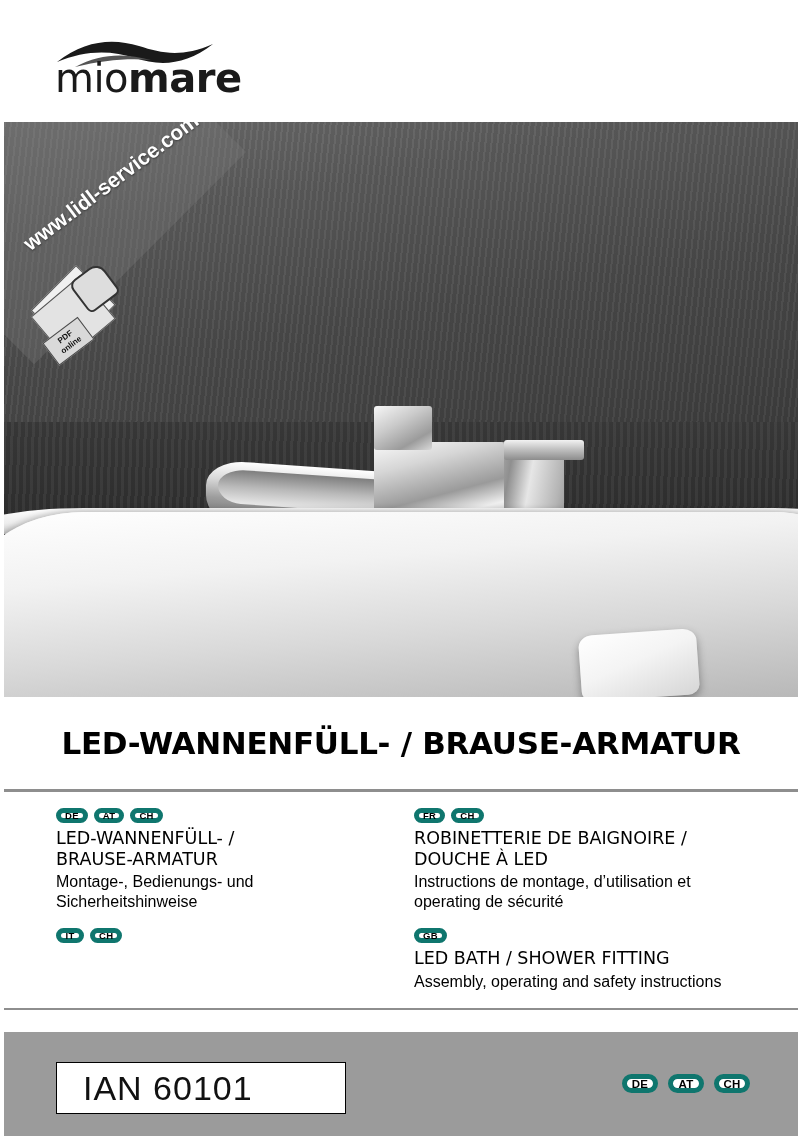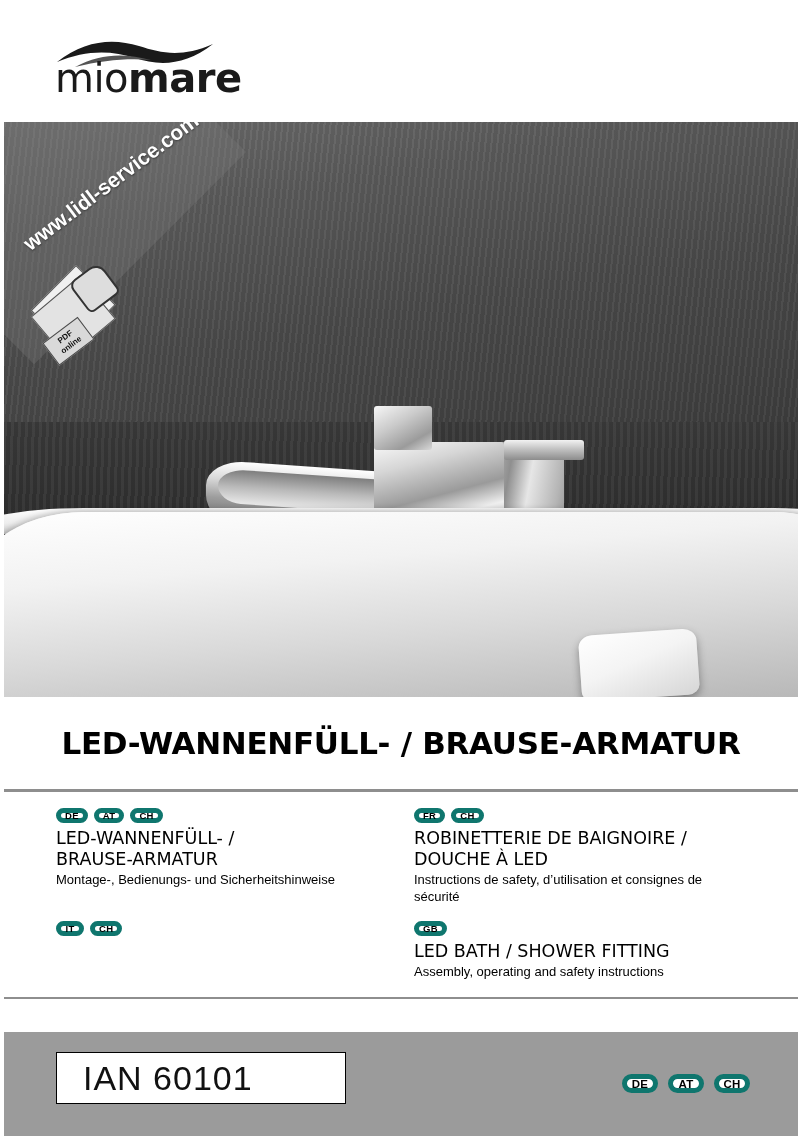--- a/index.html
+++ b/index.html
@@ -318,38 +318,38 @@
   }
   .lang-title {
     font-size: 17.5px;
     font-weight: 400;
     line-height: 1.18;
     font-family: "DejaVu Sans", sans-serif;
     margin-bottom: 3px;
     white-space: pre-line;
   }
   .lang-sub {
-    font-size: 13px;
+    font-size: 16px;
     line-height: 1.25;
     font-family: "Liberation Sans", sans-serif;
   }
 
   
   .footer-band {
     position: absolute;
     left: 4px;
     right: 4px;
     bottom: 0;
     height: 104px;
     background: #9b9b9b;
   }
   .ian-box {
     position: absolute;
     left: 52px;
-    top: 20px;
+    top: 30px;
     width: 290px;
     height: 52px;
     background: #ffffff;
     border: 1px solid #000;
     display: flex;
     align-items: center;
     padding-left: 26px;
     box-sizing: border-box;
   }
   .ian-text {
@@ -437,21 +437,21 @@
     <div class="lang-sub">Montage-, Bedienungs- und Sicherheitshinweise</div>
   </div>
 
   <div class="lang-col">
     <div class="flags">
       <span class="flag">FR</span>
       <span class="flag">CH</span>
     </div>
     <div class="lang-title">ROBINETTERIE DE BAIGNOIRE /
 DOUCHE À LED</div>
-    <div class="lang-sub">Instructions de safety, d’utilisation et consignes de sécurité</div>
+    <div class="lang-sub">Instructions de montage, d’utilisation et operating de sécurité</div>
   </div>
 
   <div class="lang-col">
     <div class="flags">
       <span class="flag">IT</span>
       <span class="flag">CH</span>
     </div>
   </div>
 
   <div class="lang-col">

